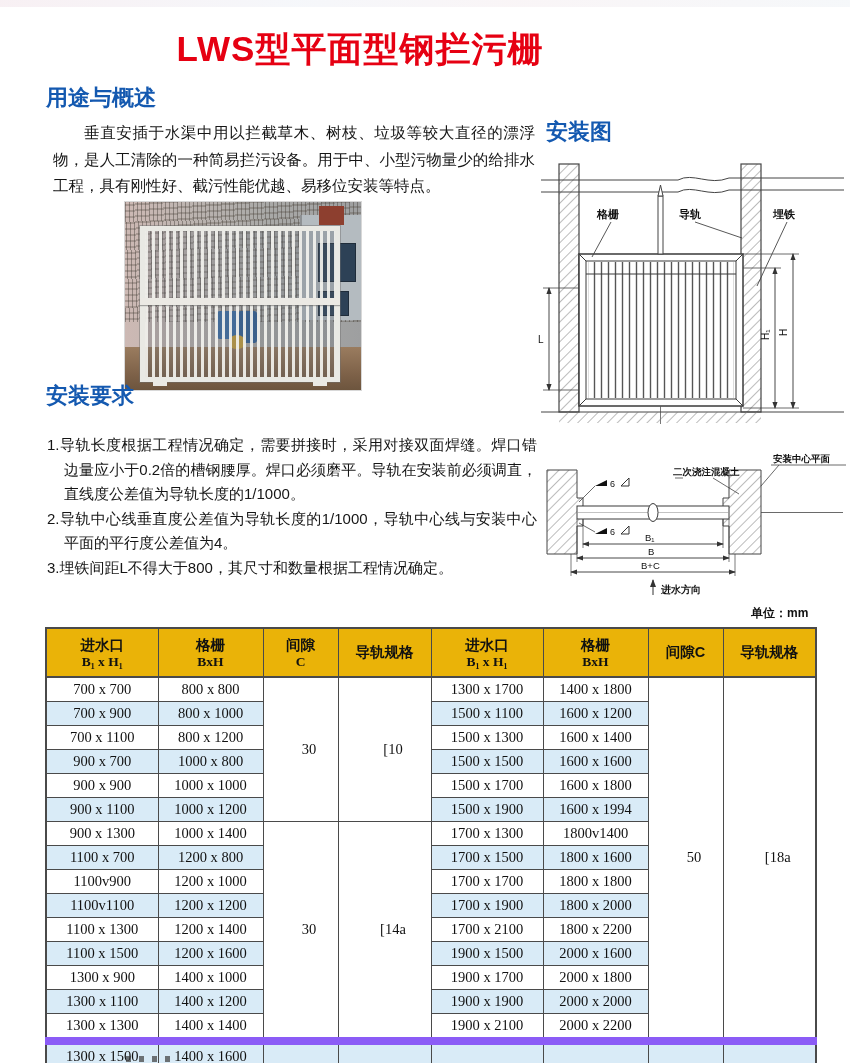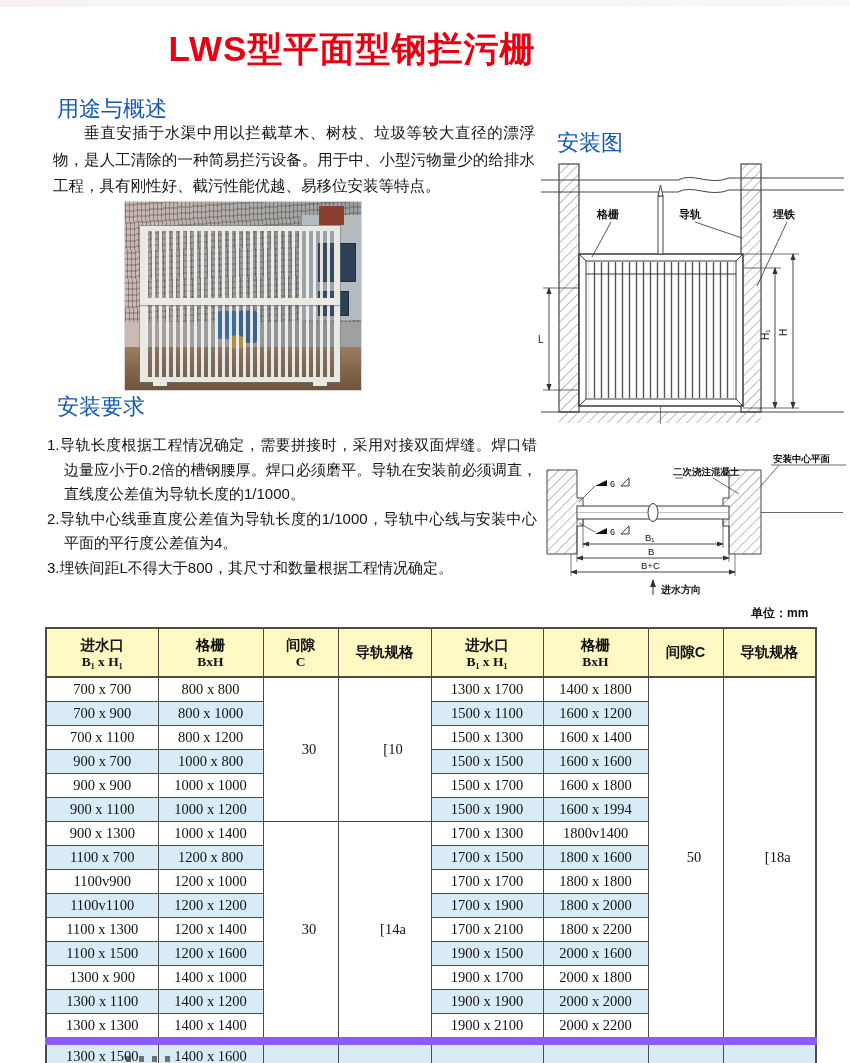--- a/index.html
+++ b/index.html
@@ -1,22 +1,22 @@
 <!DOCTYPE html>
 <html><head>
 <meta charset="utf-8">
 <style>
   html,body{margin:0;padding:0;background:#ffffff;}
   .page{position:relative;width:850px;height:1063px;background:#ffffff;overflow:hidden;
         font-family:"Liberation Sans",sans-serif;color:#1b1b1b;}
   .top-band{position:absolute;left:0;top:0;width:850px;height:7px;opacity:.55;
         background:linear-gradient(90deg,#f2e4ea,#eef1f7 35%,#f5edf0 60%,#eef2f6);}
-  .title{position:absolute;left:0;top:26px;width:704px;margin:0;text-align:center;
+  .title{position:absolute;left:8px;top:26px;width:704px;margin:0;text-align:center;
         font-size:35px;font-weight:bold;color:#e60012;letter-spacing:1px;}
-  .sec{position:absolute;margin:12px;font-size:22px;font-weight:normal;color:#1459b0;}
+  .sec{position:absolute;margin:1px;font-size:22px;font-weight:bold;color:#1459b0;}
   #h-overview{left:45px;top:82px;}
   #h-diagram{left:545px;top:116px;}
   #h-req{left:45px;top:380px;}
   #h-specs{left:45px;top:591px;}
   .body-text{position:absolute;left:45px;top:112px;width:482px;margin:8px;
         font-size:15.5px;line-height:26.5px;text-indent:2em;text-align:justify;color:#151515;}
   .req-list{position:absolute;left:47px;top:433px;width:490px;font-size:15px;line-height:24.5px;color:#151515;}
   .req-item{padding-left:17px;text-indent:-17px;text-align:justify;}
   .unit{position:absolute;left:751px;top:605px;font-size:12px;font-weight:bold;color:#111;}
 
@@ -51,21 +51,21 @@
 
   
   .dwg{position:absolute;}
   #front-view{left:535px;top:158px;}
   #section-view{left:533px;top:436px;}
   .dwg text{fill:#111;font-family:"Liberation Sans",sans-serif;}
 
   
   table.specs{position:absolute;left:45px;top:627px;width:770px;border-collapse:collapse;
         table-layout:fixed;border:2px solid #4a4a4a;}
-  table.specs th{background:#fef9c3;border:1px solid #4a4a4a;border-bottom:2px solid #4a4a4a;
+  table.specs th{background:#eab308;border:1px solid #4a4a4a;border-bottom:2px solid #4a4a4a;
         height:47px;padding:0;font-weight:bold;color:#111;vertical-align:middle;}
   table.specs th .h1{font-size:14.5px;font-family:"Liberation Sans",sans-serif;line-height:17px;}
   table.specs th .h2{font-size:13.5px;font-family:"Liberation Serif",serif;font-weight:bold;line-height:15px;}
   table.specs td{border:1px solid #4a4a4a;height:23px;padding:0;text-align:center;
         font-size:14.5px;font-family:"Liberation Serif",serif;color:#111;line-height:1;}
   table.specs tr.alt td{background:#d9ebf7;}
   table.specs td.span-cell{background:#ffffff;padding-left:17px;}
   table.specs tr.last td{border-top:8px solid #8b5cf6;}
 
   .bottom-frag{position:absolute;left:126px;top:1056px;width:48px;height:6px;opacity:.7;

